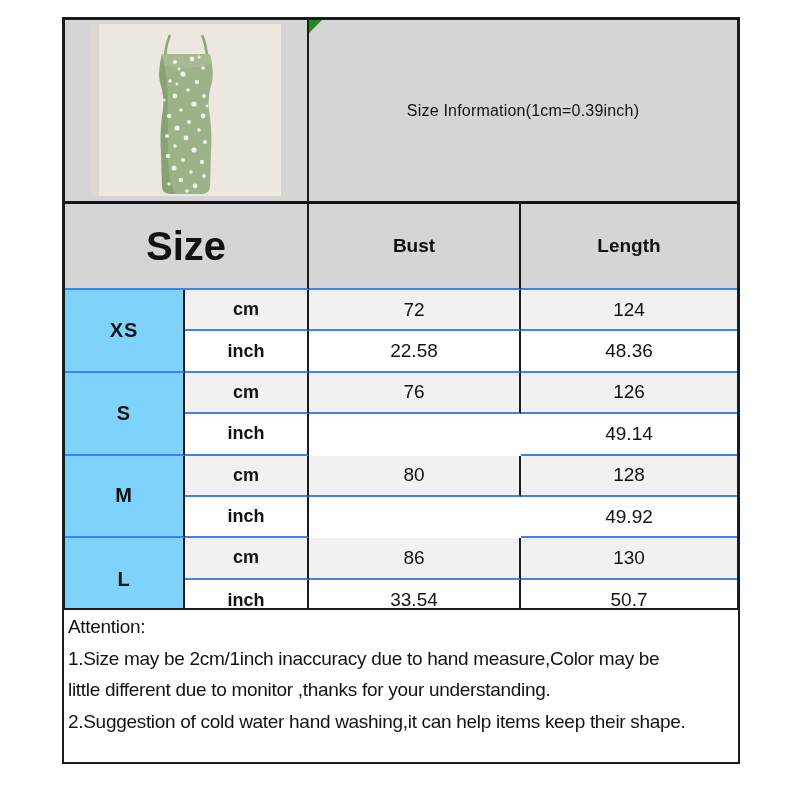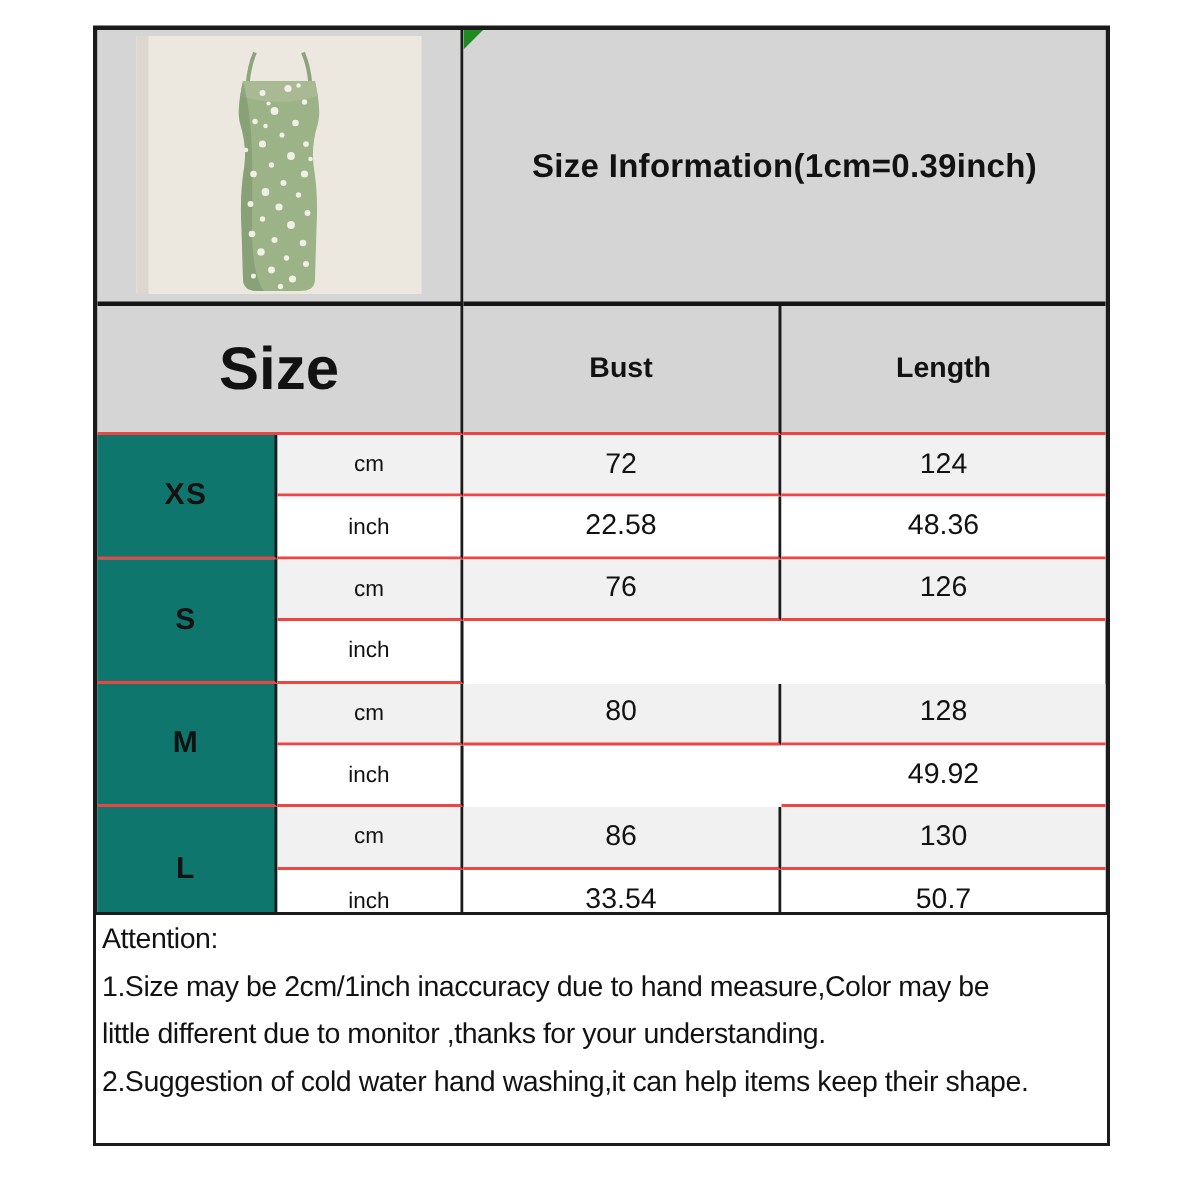--- a/index.html
+++ b/index.html
@@ -8,42 +8,42 @@
   .canvas { position:relative; width:800px; height:800px; background:#ffffff; }
 
   
   .size-table {
     position:absolute; left:62px; top:17px; width:678px; height:607px;
     display:grid;
     grid-template-columns:120px 124px 212px 216px;
     grid-template-rows:184px 86px repeat(8, 41.375px);
     border:3px solid #1b1b1b; background:#ffffff;
   }
-  .cell { border-right:2px solid #1b1b1b; border-bottom:2px solid #ef4444;
+  .cell { border-right:2px solid #1b1b1b; border-bottom:2px solid #3b82f6;
           display:flex; align-items:center; justify-content:center;
           position:relative; overflow:hidden; }
   .cell.last-col { border-right:none; }
   .cell.last-row { border-bottom:none; }
   .cell.thick-bottom { border-bottom:3px solid #141414; }
 
   .product-cell { grid-column:1 / 3; grid-row:1; background:#d5d5d5; justify-content:flex-start; align-items:flex-start; }
   .photo { position:absolute; left:26px; top:4px; width:190px; height:172px; background:#ece8e0; }
   .photo svg { display:block; width:100%; height:100%; }
 
   .title-cell { grid-column:3 / 5; grid-row:1; background:#d5d5d5; }
-  .title-text { font-size:22px; font-weight:bold; letter-spacing:0.2px; }
+  .title-text { font-size:16px; font-weight:normal; letter-spacing:0.2px; }
   .corner-marker { position:absolute; left:0; top:0; width:0; height:0;
                    border-top:13px solid #1f8a1f; border-right:13px solid transparent; }
 
   .size-header   { grid-column:1 / 3; grid-row:2; background:#d5d5d5; font-size:40px; font-weight:bold; }
   .bust-header   { grid-column:3; grid-row:2; background:#d5d5d5; font-size:19px; font-weight:bold; }
   .length-header { grid-column:4; grid-row:2; background:#d5d5d5; font-size:19px; font-weight:bold; }
 
-  .size-name { grid-column:1; background:#0f766e; font-size:20px; font-weight:bold; letter-spacing:1px; }
-  .unit-cell { font-size:15px; font-weight:normal; }
+  .size-name { grid-column:1; background:#7dd3fc; font-size:20px; font-weight:bold; letter-spacing:1px; }
+  .unit-cell { font-size:18px; font-weight:bold; }
   .val-cell  { font-size:19px;text-align:center; }
   .row-cm   { background:#f1f1f1; }
   .row-inch { background:#ffffff; }
 
   
   .attention-box {
     position:absolute; left:62px; top:608px; width:678px; height:156px;
     border:2px solid #1b1b1b; background:#ffffff;
     padding:1px 4px; font-size:19px; line-height:31.5px; letter-spacing:-0.3px;
   }
@@ -133,20 +133,21 @@
     <div class="cell val-cell row-cm last-col" style="grid-column:4;grid-row:3">124</div>
     <div class="cell unit-cell row-inch" style="grid-column:2;grid-row:4">inch</div>
     <div class="cell val-cell row-inch" style="grid-column:3;grid-row:4">22.58</div>
     <div class="cell val-cell row-inch last-col" style="grid-column:4;grid-row:4">48.36</div>
 
     <div class="cell size-name" style="grid-row:5 / 7">S</div>
     <div class="cell unit-cell row-cm" style="grid-column:2;grid-row:5">cm</div>
     <div class="cell val-cell row-cm" style="grid-column:3;grid-row:5">76</div>
     <div class="cell val-cell row-cm last-col" style="grid-column:4;grid-row:5">126</div>
     <div class="cell unit-cell row-inch" style="grid-column:2;grid-row:6">inch</div>
+    <div class="cell val-cell row-inch last-col" style="grid-column:4;grid-row:6">49.14</div>
 
     <div class="cell size-name" style="grid-row:7 / 9">M</div>
     <div class="cell unit-cell row-cm" style="grid-column:2;grid-row:7">cm</div>
     <div class="cell val-cell row-cm" style="grid-column:3;grid-row:7">80</div>
     <div class="cell val-cell row-cm last-col" style="grid-column:4;grid-row:7">128</div>
     <div class="cell unit-cell row-inch" style="grid-column:2;grid-row:8">inch</div>
     <div class="cell val-cell row-inch last-col" style="grid-column:4;grid-row:8">49.92</div>
 
     <div class="cell size-name last-row" style="grid-row:9 / 11">L</div>
     <div class="cell unit-cell row-cm" style="grid-column:2;grid-row:9">cm</div>

